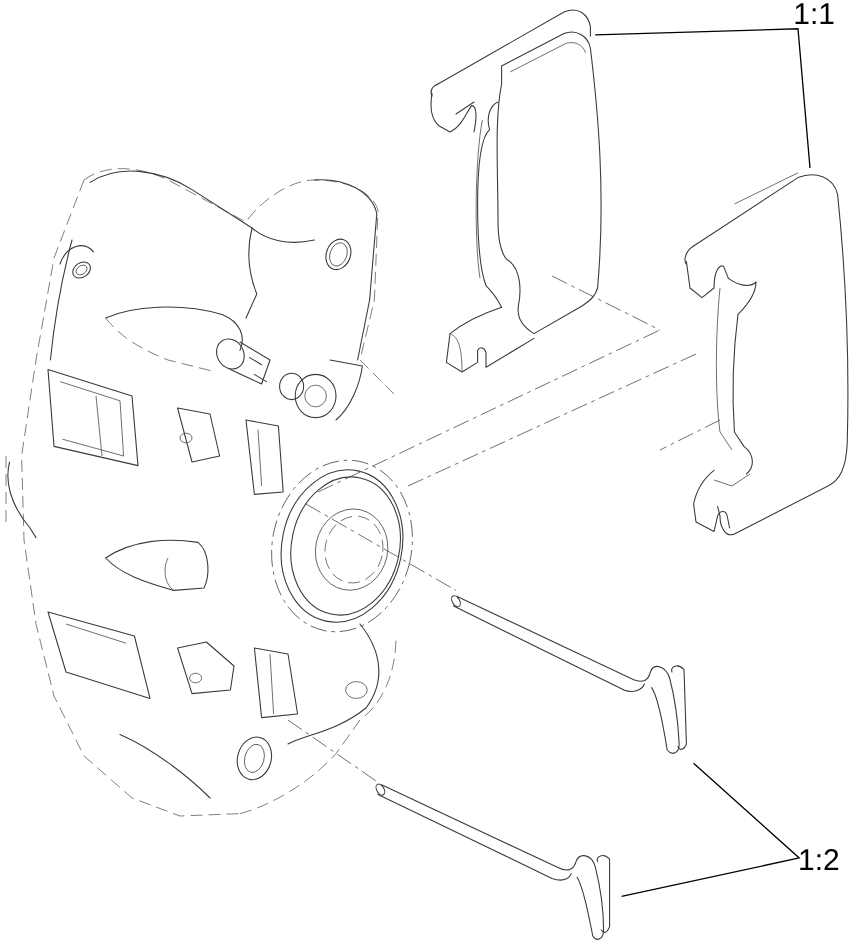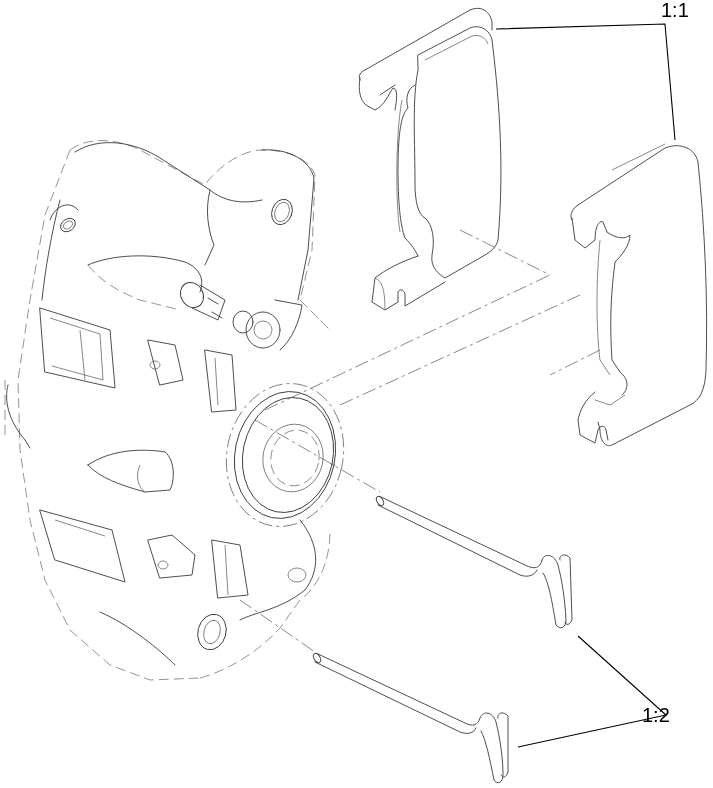--- a/index.html
+++ b/index.html
@@ -3,21 +3,21 @@
 <meta charset="utf-8">
 <style>
   html, body { margin: 0; padding: 0; background: #ffffff; }
   body { width: 713px; height: 788px; position: relative; overflow: hidden; font-family: "Liberation Sans", sans-serif; }
   svg { position: absolute; left: 0; top: 0; }
   .ln { fill: none; stroke: #3a3a3a; stroke-width: 0.9; stroke-linejoin: round; stroke-linecap: round; }
   .thin { fill: none; stroke: #555; stroke-width: 0.7; }
   .dash { fill: none; stroke: #555; stroke-width: 0.7; stroke-dasharray: 14 4 3 4; }
   .ghost { fill: none; stroke: #666; stroke-width: 0.7; stroke-dasharray: 10 5; }
   .leader { fill: none; stroke: #000; stroke-width: 1.1; }
-  .label { position: absolute; font-size: 20px; color: #000; line-height: 1; }
+  .label { position: absolute; font-size: 25px; color: #000; line-height: 1; }
 </style>
 </head>
 <body>
 
 <svg width="713" height="788" viewBox="0 0 713 788">
 
   <g>
 
     <path class="ghost" d="M70,150 C90,135 120,140 140,150 L205,185 C215,170 240,150 262,150 C290,150 310,160 315,175 L312,250 L300,300 L330,330"></path>
     <path class="ghost" d="M70,150 L45,215 L30,300 L18,380 L20,450 L30,520 L45,580 L70,630 L110,665 L150,680 L200,678"></path>
@@ -138,13 +138,13 @@
     <path class="ln" d="M498,718 C496,714 503,710 508,716 L508,772 C506,778 503,778 501,775"></path>
   </g>
 
   <g>
     <polyline class="leader" points="496,29 665,24 675,140"></polyline>
     <polyline class="leader" points="578,636 666,715 518,747"></polyline>
   </g>
 </svg>
 
 <div class="label" style="left:661px; top:0px;">1:1</div>
-<div class="label" style="left:642px; top:705px;">1:2</div>
+<div class="label" style="left:665px; top:705px;">1:2</div>
 
 </body></html>

